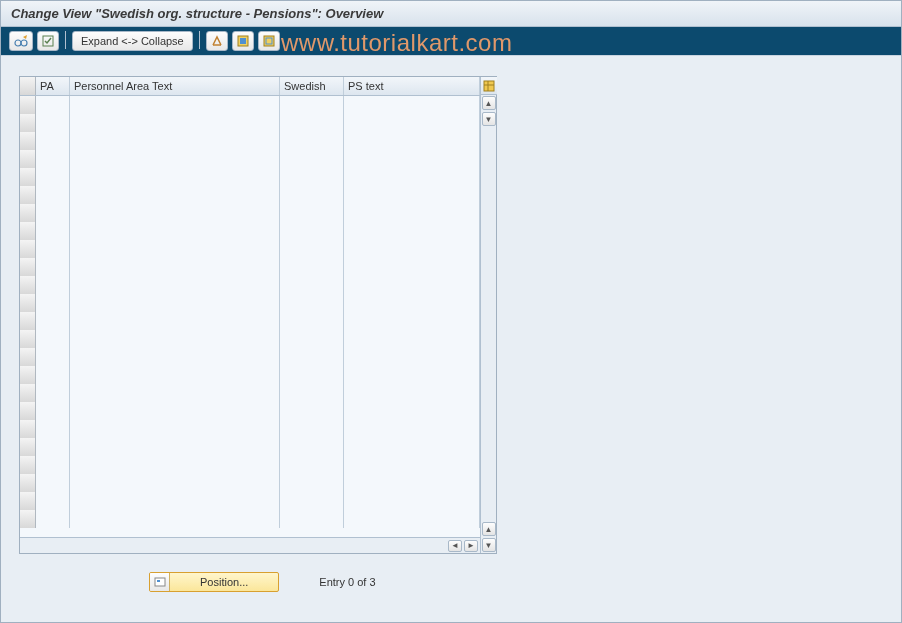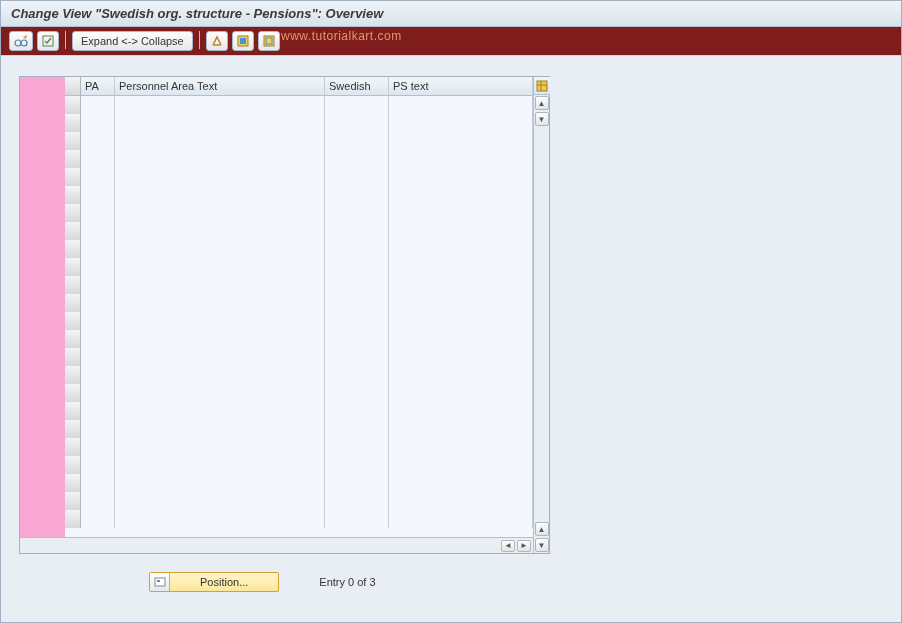--- a/index.html
+++ b/index.html
@@ -18,21 +18,21 @@
       padding: 5px 10px;
       font-style: italic;
       font-weight: bold;
       font-size: 13px;
       color: #3a3a3a;
     }
     .toolbar {
       display: flex;
       gap: 4px;
       padding: 4px 8px;
-      background: #7f1d1d;
+      background: #0c4a6e;
       border-bottom: 1px solid #c8d4e0;
       position: relative;
     }
     .btn {
       display: inline-flex;
       align-items: center;
       justify-content: center;
       height: 20px;
       min-width: 20px;
       padding: 0 4px;
@@ -42,35 +42,34 @@
       cursor: pointer;
       font-size: 11px;
       color: #333;
     }
     .btn.text { padding: 0 8px; }
     .sep { width: 1px; height: 18px; background: #b0c0d0; margin: 0 2px; }
     .watermark {
       position: absolute;
       left: 280px;
       top: 2px;
-      font-size: 12px;
+      font-size: 24px;
       color: #e0986a;
       font-weight: normal;
       letter-spacing: 0.5px;
       pointer-events: none;
     }
     .content { padding: 20px 18px 10px 18px; }
     .table-wrap {
       display: flex;
-      width: 531px;
+      width: 478px;
       height: 478px;
       border: 1px solid #a0b0c0;
-      background: #f9a8d4;
+      background: #5eead4;
       position: relative;
-      padding-left: 45px;
     }
     .table-main { flex: 1; display: flex; flex-direction: column; overflow: hidden; }
     .thead { display: flex; background: #e0e8f0; border-bottom: 1px solid #b0c0d0; }
     .th, .td {
       border-right: 1px solid #c0cedb;
       padding: 2px 4px;
       height: 18px;
       line-height: 14px;
       color: #333;
       overflow: hidden;

